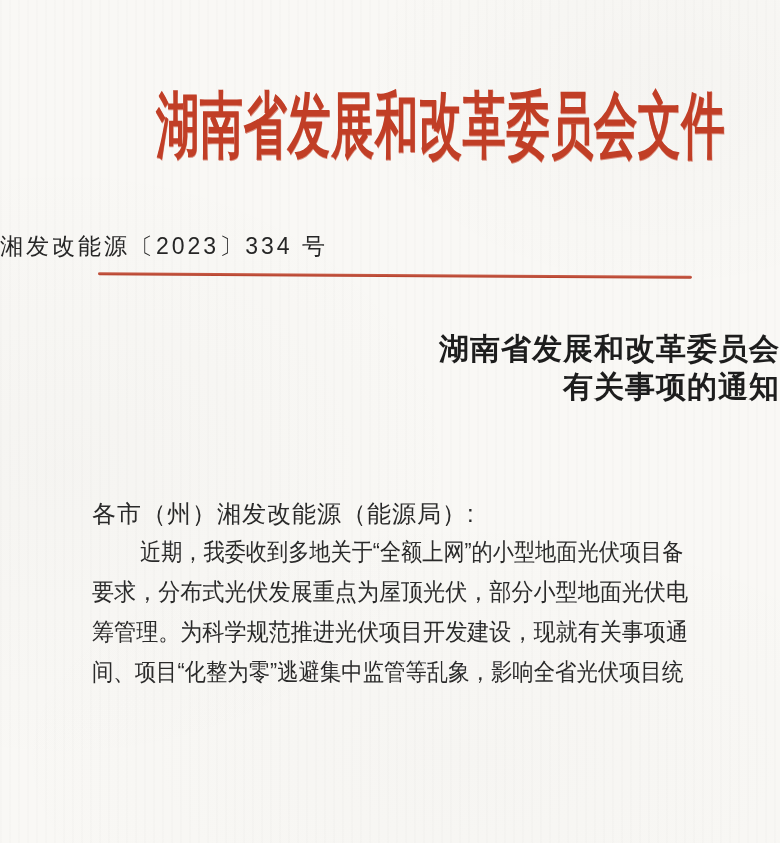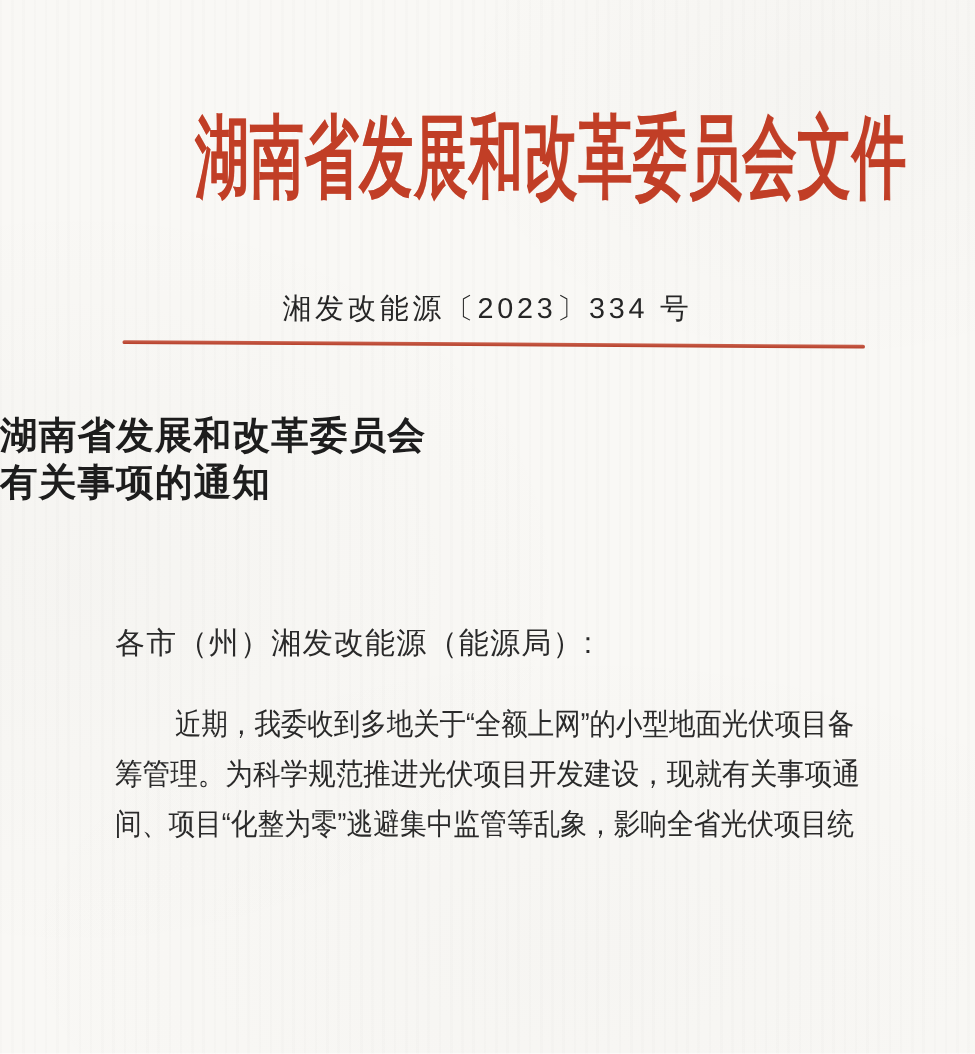--- a/index.html
+++ b/index.html
@@ -32,41 +32,40 @@
     transform: scaleX(0.60);
     transform-origin: 50% 50%;
     letter-spacing: 1px;
     text-shadow: 0.5px 0.5px 0 rgba(193,62,38,0.55);
   }
   .doc-number {
     position: absolute;
     top: 231px;
     left: 0;
     width: 780px;
-    text-align: center;
     font-size: 23px;
     letter-spacing: 3px;
     color: #262626;
   }
   .red-divider {
     position: absolute;
     top: 274px;
     left: 98px;
     width: 594px;
     height: 2.5px;
     background: linear-gradient(180deg, #c9604c, #b6402b);
     transform: rotate(0.35deg);
     border-radius: 2px;
   }
   .doc-title {
     position: absolute;
     top: 330px;
     left: 0;
     width: 780px;
-    text-align: left;
+    text-align: right;
     font-size: 30px;
     font-weight: bold;
     line-height: 38px;
     color: #1d1d1d;
     letter-spacing: 1px;
   }
   .salutation {
     position: absolute;
     top: 498px;
     left: 92px;
@@ -84,21 +83,21 @@
     font-size: 24px;
     color: #2a2a2a;
   }
   .body-line {
     width: 596px;
     height: 40px;
     line-height: 40px;
     white-space: nowrap;
     overflow: visible;
   }
-  .body-line.indent { padding-left: 48px; margin-top: 28px; }
+  .body-line.indent { padding-left: 48px; }
   .body-line > span { display: inline-block; }
 </style>
 </head>
 <body>
 
 <div class="page">
 
   <div class="red-header">湖南省发展和改革委员会文件</div>
 
   <div class="doc-number">湘发改能源〔2023〕334 号</div>
@@ -107,17 +106,18 @@
 
   <div class="doc-title">
     <div>湖南省发展和改革委员会</div>
     <div>有关事项的通知</div>
   </div>
 
   <div class="salutation">各市（州）湘发改能源（能源局）:</div>
 
   <div class="body-para">
     <div class="body-line indent"><span style="transform-origin: left center; transform: scaleX(0.882004);">近期，我委收到多地关于“全额上网”的小型地面光伏项目备</span></div>
+    <div class="body-line"><span style="transform-origin: left center; transform: scaleX(0.919753);">要求，分布式光伏发展重点为屋顶光伏，部分小型地面光伏电</span></div>
     <div class="body-line"><span style="transform-origin: left center; transform: scaleX(0.919753);">筹管理。为科学规范推进光伏项目开发建设，现就有关事项通</span></div>
     <div class="body-line"><span style="transform-origin: left center; transform: scaleX(0.890466);">间、项目“化整为零”逃避集中监管等乱象，影响全省光伏项目统</span></div>
   </div>
 
 </div>
 
 </body></html>

